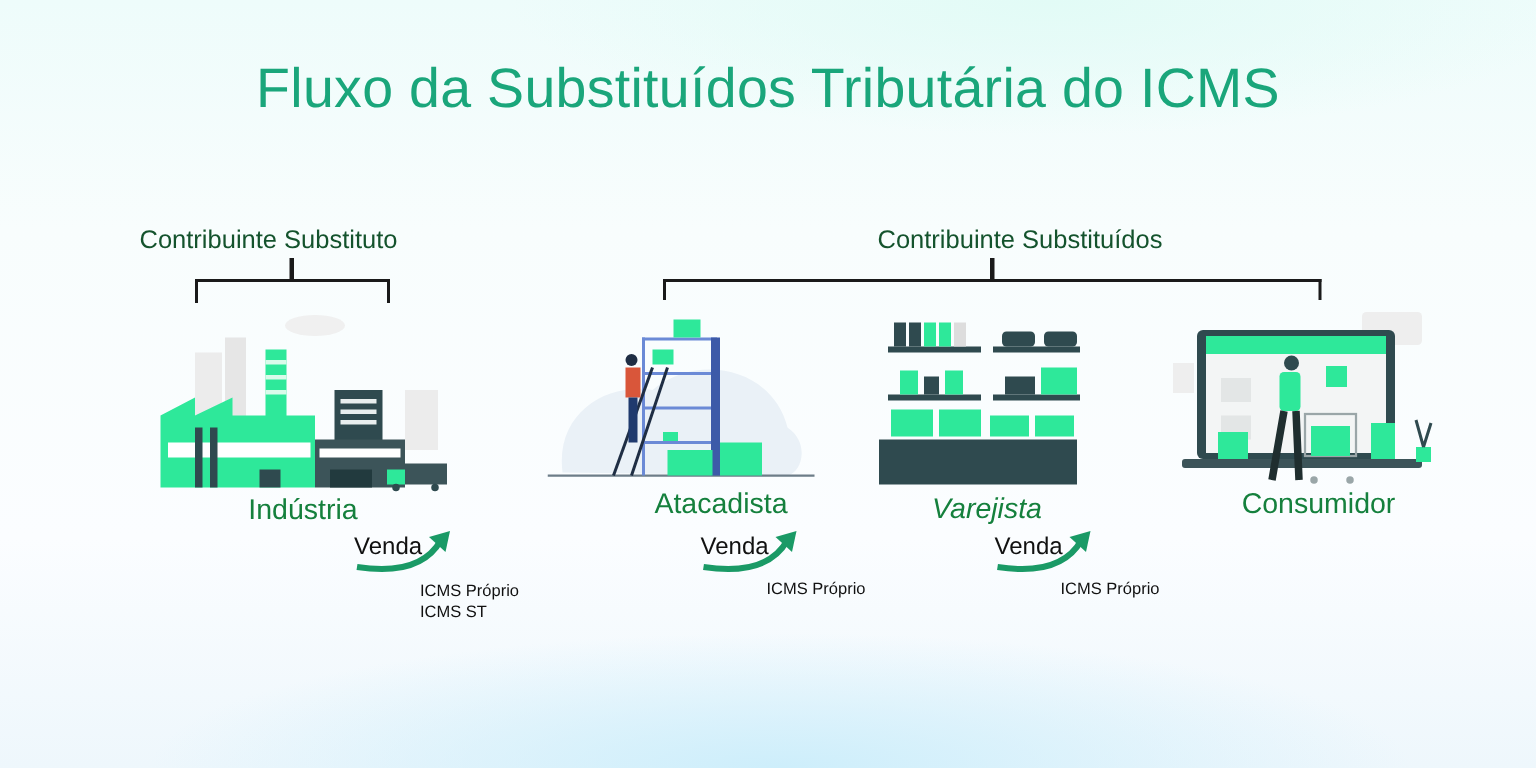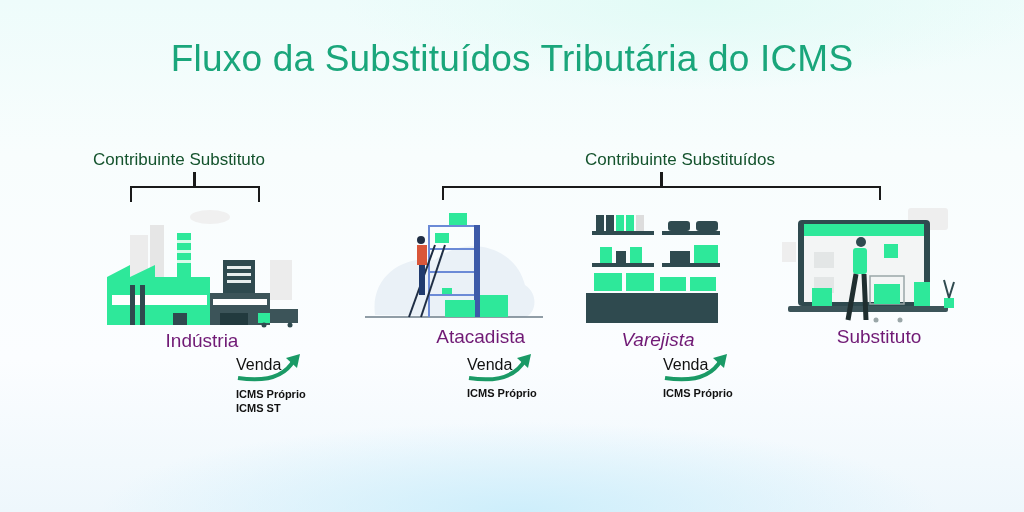--- a/index.html
+++ b/index.html
@@ -12,23 +12,23 @@
       linear-gradient(180deg, #eefcfb 0%, #f8fdfd 30%, #fbfdff 70%, #eef7fc 100%);
   }
   .abs { position:absolute; }
   .title {
     left:0; width:1024px; top:38px; text-align:center;
     font-size:37px; color:#1aa67b; font-weight:400; letter-spacing:0.2px;
   }
   .group-label { font-size:17px; color:#14532d; white-space:nowrap; }
   .bracket { border:2.5px solid #1a1a1a; border-bottom:none; }
   .stem { width:2.5px; background:#1a1a1a; }
-  .stage-label { font-size:19px; color:#701a75; text-align:center; white-space:nowrap; }
+  .stage-label { font-size:19px; color:#15803d; text-align:center; white-space:nowrap; }
   .venda { font-size:16px; color:#111; }
-  .icms { font-size:11px; color:#111; line-height:14px; font-weight:bold; }
+  .icms { font-size:11px; color:#111; line-height:14px; font-weight:normal;margin-left:44px; }
   svg { display:block; }
 </style>
 </head>
 <body>
 
 <div class="abs title">Fluxo da Substituídos Tributária do ICMS</div>
 
 <div class="abs group-label" style="left:93px; top:150px;">Contribuinte Substituto</div>
 <div class="abs stem" style="left:193px; top:172px; height:15px;"></div>
 <div class="abs bracket" style="left:130px; top:186px; width:126px; height:14px;"></div>
@@ -149,21 +149,21 @@
     <circle cx="83" cy="40" r="5" fill="#2f4a4f"></circle>
     <rect x="75" y="46" width="14" height="26" rx="3" fill="#2ee89a"></rect>
     <path d="M78,72 L70,118 M86,72 L88,118" stroke="#1f2e2f" stroke-width="5"></path>
 
     <rect x="92" y="74" width="34" height="28" fill="none" stroke="#9aa6a8" stroke-width="1.5"></rect>
     <rect x="96" y="82" width="26" height="20" fill="#2ee89a"></rect>
     <circle cx="98" cy="118" r="2.5" fill="#9aa6a8"></circle>
     <circle cx="122" cy="118" r="2.5" fill="#9aa6a8"></circle>
   </svg>
 </div>
-<div class="abs stage-label" style="left:814px; top:326px; width:130px;">Substituto</div>
+<div class="abs stage-label" style="left:814px; top:326px; width:130px;">Consumidor</div>
 
 <div class="abs" style="left:234px; top:352px; width:80px; height:30px;">
   <span class="abs venda" style="left:2px; top:4px;">Venda</span>
   <svg class="abs" style="left:0; top:0;" width="70" height="30" viewBox="0 0 70 30">
     <path d="M4,26 C30,30 50,26 60,8" fill="none" stroke="#1a9a66" stroke-width="4"></path>
     <polygon points="52,6 66,2 63,16" fill="#1a9a66"></polygon>
   </svg>
 </div>
 <div class="abs icms" style="left:236px; top:387px;">
   <div>ICMS Próprio</div>

